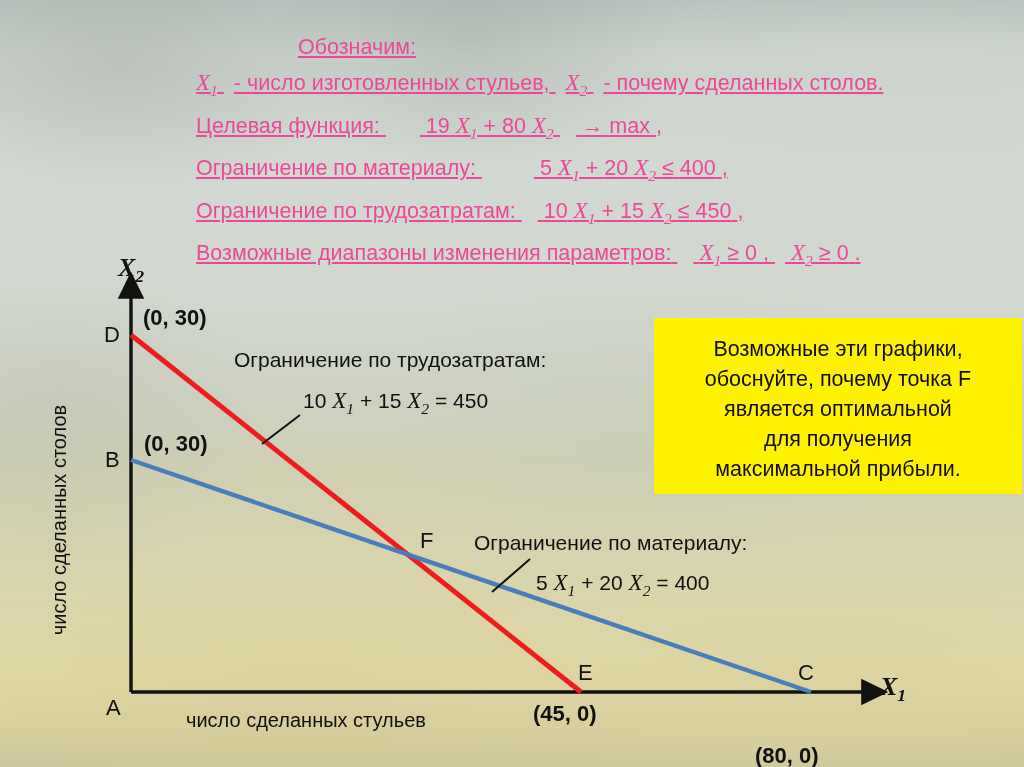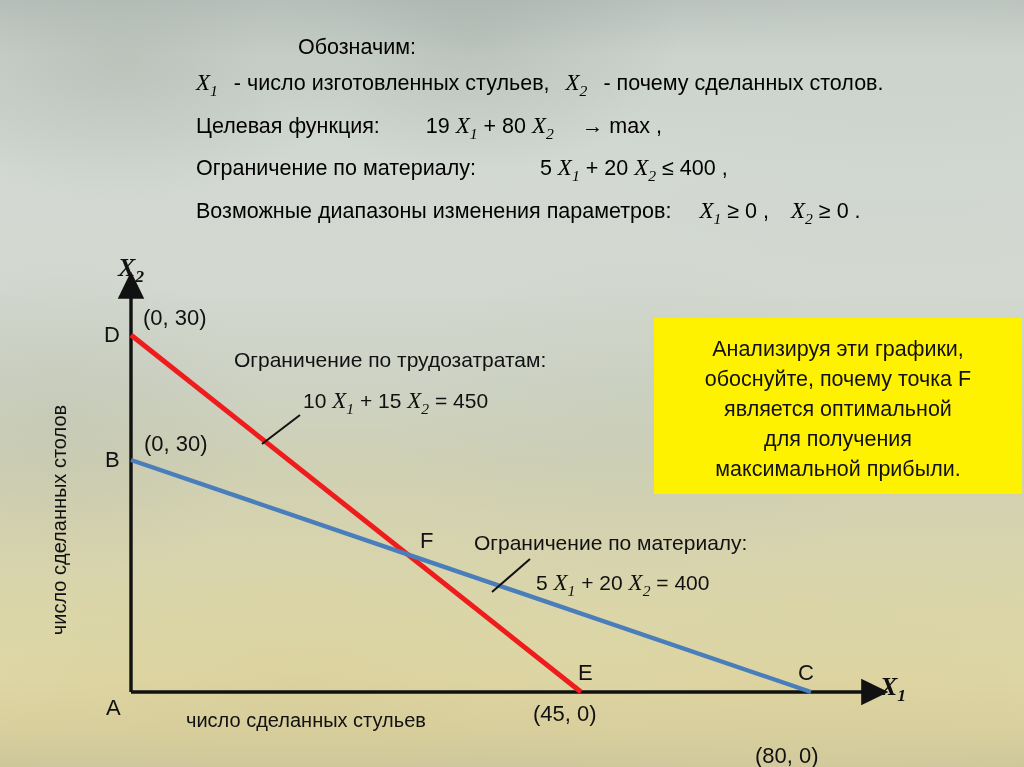--- a/index.html
+++ b/index.html
@@ -34,25 +34,26 @@
         #cdc79c 100%);
   }
 
   
   .textblock {
     position: absolute;
     left: 0; top: 30px;
     width: 1024px;
   }
   .tline {
-    color: #000000;
+    color: #ec4899;
     font-size: 21.5px;
     line-height: 35px;
     white-space: nowrap;
     margin-left: 196px;
+    text-decoration: underline;
   }
   .tline.indent { margin-left: 298px; }
   .v { font-style: italic; font-family: "Liberation Serif", serif; font-size: 23px; }
   sub { font-size: 0.68em; }
   .gap-s { display:inline-block; width: 10px; }
   .gap-m { display:inline-block; width: 34px; }
   .gap-l { display:inline-block; width: 52px; }
   .gap-xl { display:inline-block; width: 16px; }
 
   
@@ -85,20 +86,21 @@
   #label-A { left: 106px; top: 695px; }
   #label-F { left: 420px; top: 528px; }
   #label-E { left: 578px; top: 660px; }
   #label-C { left: 798px; top: 660px; }
 
   .coord {
     position: absolute;
     color: #111;
     font-size: 22px;
     white-space: nowrap;
+    font-weight: bold;
   }
   #coord-D { left: 143px; top: 305px; }
   #coord-B { left: 144px; top: 431px; }
   #coord-E { left: 533px; top: 701px; }
   #coord-C { left: 755px; top: 701px; margin-top: 42px; }
 
   .axisname {
     position: absolute;
     color: #111;
     font-size: 20px;
@@ -182,20 +184,32 @@
     <span>5</span>
     <span class="v"><span>X</span><sub>1</sub></span>
     <span>+</span>
     <span>20</span>
     <span class="v"><span>X</span><sub>2</sub></span>
     <span>≤</span>
     <span>400</span>
     <span>,</span>
   </div>
 
+  <div class="tline">
+    <span>Ограничение по трудозатратам:</span>
+    <span class="gap-xl"></span>
+    <span>10</span>
+    <span class="v"><span>X</span><sub>1</sub></span>
+    <span>+</span>
+    <span>15</span>
+    <span class="v"><span>X</span><sub>2</sub></span>
+    <span>≤</span>
+    <span>450</span>
+    <span>,</span>
+  </div>
 
   <div class="tline">
     <span>Возможные диапазоны изменения параметров:</span>
     <span class="gap-xl"></span>
     <span class="v"><span>X</span><sub>1</sub></span>
     <span>≥</span>
     <span>0</span>
     <span>,</span>
     <span class="gap-s"></span>
     <span class="v"><span>X</span><sub>2</sub></span>
@@ -266,18 +280,18 @@
     <span class="v"><span>X</span><sub>1</sub></span>
     <span>+</span>
     <span>20</span>
     <span class="v"><span>X</span><sub>2</sub></span>
     <span>=</span>
     <span>400</span>
   </div>
 </div>
 
 <div id="callout">
-  <div class="cl">Анализируя эти графики,</div>
+  <div class="cl">Возможные эти графики,</div>
   <div class="cl">обоснуйте, почему точка F</div>
   <div class="cl">является оптимальной</div>
   <div class="cl">для получения</div>
   <div class="cl">максимальной  прибыли.</div>
 </div>
 
 </body></html>

